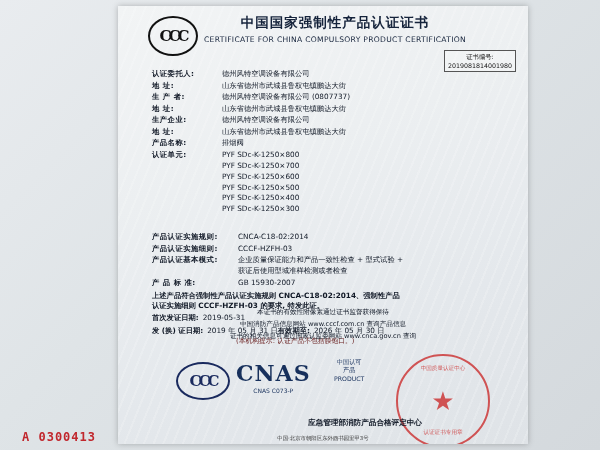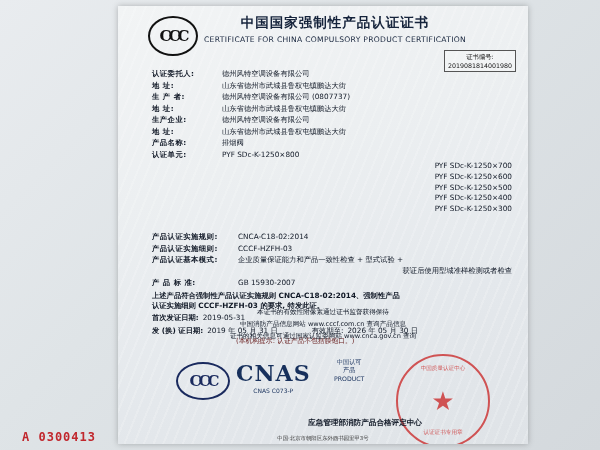--- a/index.html
+++ b/index.html
@@ -38,26 +38,26 @@
   .certno{
     position:absolute;right:12px;top:44px;
     border:1px solid #555;padding:1px 3px;font-size:6.3px;color:#111;line-height:1.45;
     text-align:center;background:rgba(255,255,255,.25);
   }
   
   .body{position:absolute;left:34px;top:62px;width:360px;font-size:7.3px;color:#101826;}
   .row{display:flex;line-height:1.52;margin-bottom:.5px;}
   .lab{width:70px;flex:0 0 70px;font-weight:bold;letter-spacing:.5px;}
   .val{flex:1;}
-  .sub{margin-left:70px;line-height:1.5;text-align:right;}
+  .sub{margin-left:70px;line-height:1.5;}
   .strong{font-weight:bold;}
   .note{margin-top:2px;line-height:1.55;}
   .dateline{display:flex;margin-top:1px;line-height:1.55;}
   .dateline .d1{font-weight:bold;}
-  .dateline .d2{margin-left:34px;font-weight:normal;text-align:right;}
+  .dateline .d2{font-weight:bold;text-align:right;}
   .redstamp-note{margin-left:84px;color:#6a2020;font-size:6.8px;}
   
   .foot{position:absolute;left:0;top:300px;width:410px;text-align:center;font-size:6.6px;color:#101826;line-height:1.85;}
   
   .band{position:absolute;left:0;top:348px;width:410px;height:62px;}
   .ccc3{
     position:absolute;left:58px;top:8px;width:50px;height:34px;border:2px solid #1a2a5e;border-radius:50%;
     display:flex;align-items:center;justify-content:center;color:#1a2a5e;font-weight:bold;font-size:15px;
     letter-spacing:-3px;font-family:"DejaVu Serif","Liberation Serif",serif;
   }

